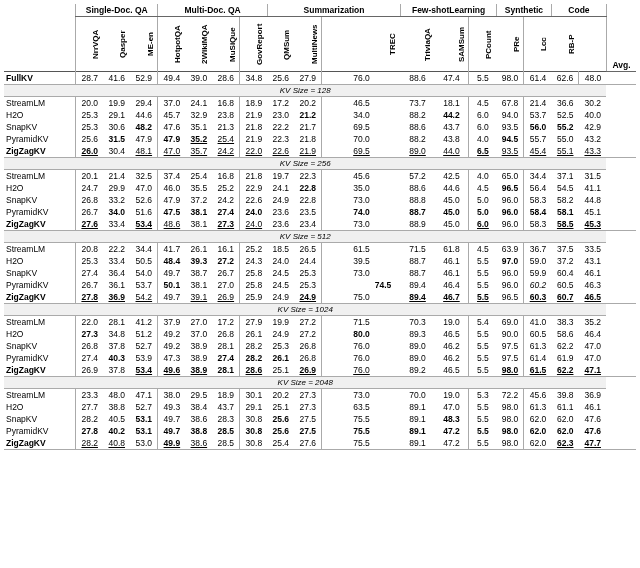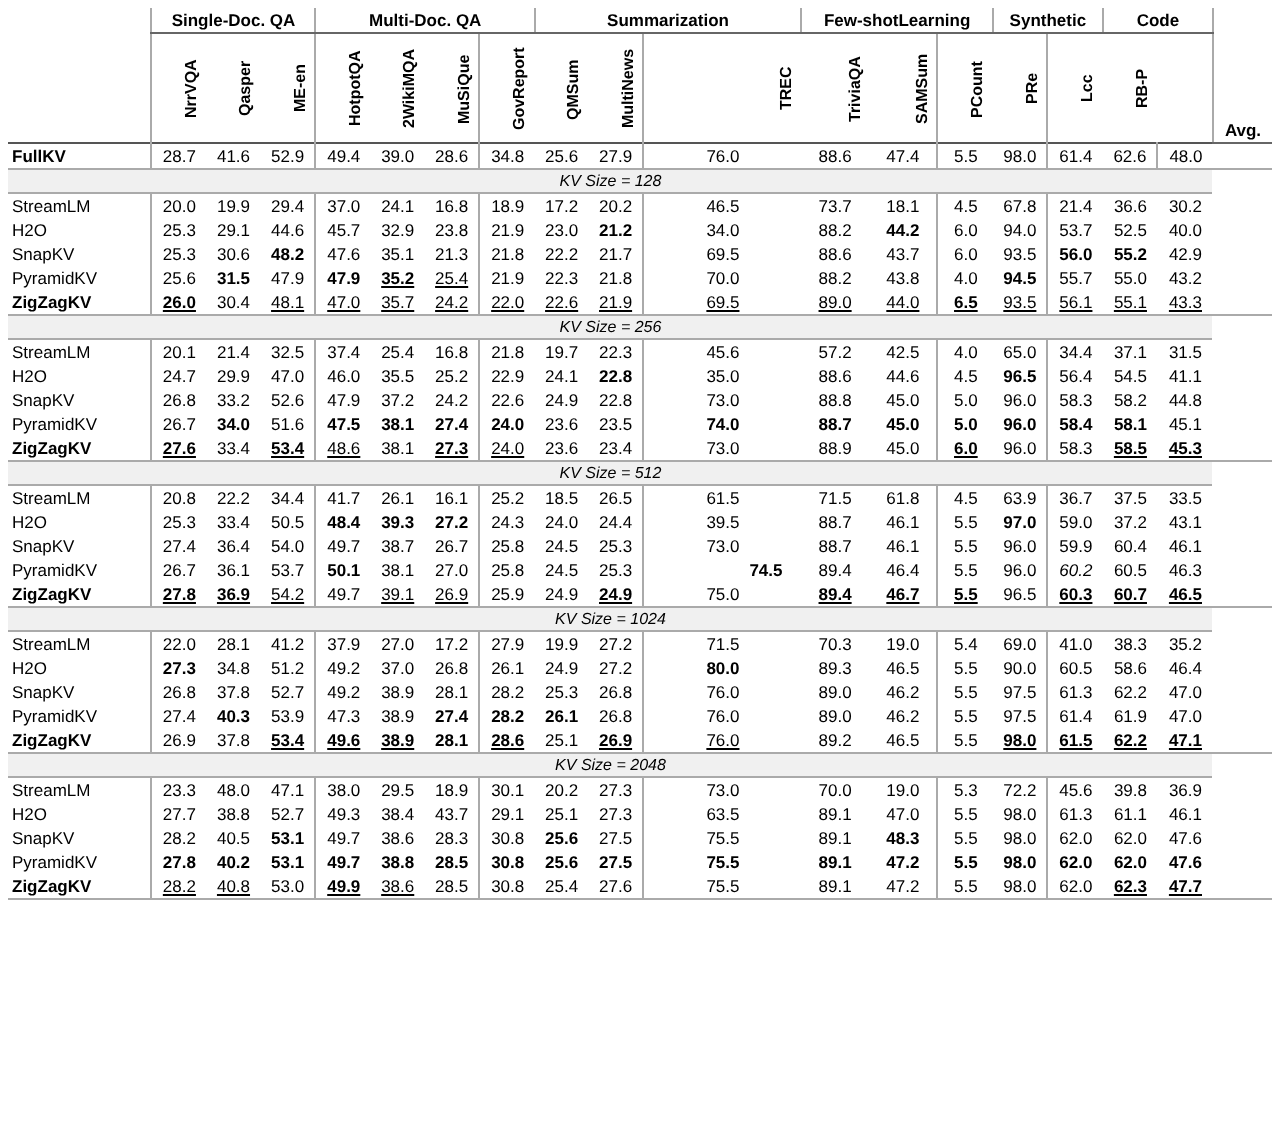--- a/index.html
+++ b/index.html
@@ -178,21 +178,21 @@
         <td><span style="text-decoration: underline;">35.7</span></td>
         <td><span style="text-decoration: underline;">24.2</span></td>
         <td style="border-left: 1px solid rgb(170, 170, 170);"><span style="text-decoration: underline;">22.0</span></td>
         <td><span style="text-decoration: underline;">22.6</span></td>
         <td><span style="text-decoration: underline;">21.9</span></td>
         <td style="border-left: 1px solid rgb(170, 170, 170);"><span style="text-decoration: underline;">69.5</span></td>
         <td><span style="text-decoration: underline;">89.0</span></td>
         <td><span style="text-decoration: underline;">44.0</span></td>
         <td style="border-left: 1px solid rgb(170, 170, 170);"><span style="font-weight: bold; text-decoration: underline;">6.5</span></td>
         <td><span style="text-decoration: underline;">93.5</span></td>
-        <td style="border-left: 1px solid rgb(170, 170, 170);"><span style="text-decoration: underline;">56.1</span></td>
+        <td style="border-left: 1px solid rgb(170, 170, 170);"><span style="text-decoration: underline;">45.4</span></td>
         <td><span style="text-decoration: underline;">55.1</span></td>
         <td><span style="text-decoration: underline;">43.3</span></td>
       </tr>
       <tr>
         <td colspan="18" style="font-style: italic; font-size: 8px; text-align: center; background: rgb(240, 240, 240); border-top: 1px solid rgb(170, 170, 170); border-bottom: 1px solid rgb(170, 170, 170); padding: 1px 0px;">KV Size = 256</td>
       </tr>
       <tr>
         <td>StreamLM</td>
         <td style="border-left: 1px solid rgb(170, 170, 170);">20.1</td>
         <td>21.4</td>

